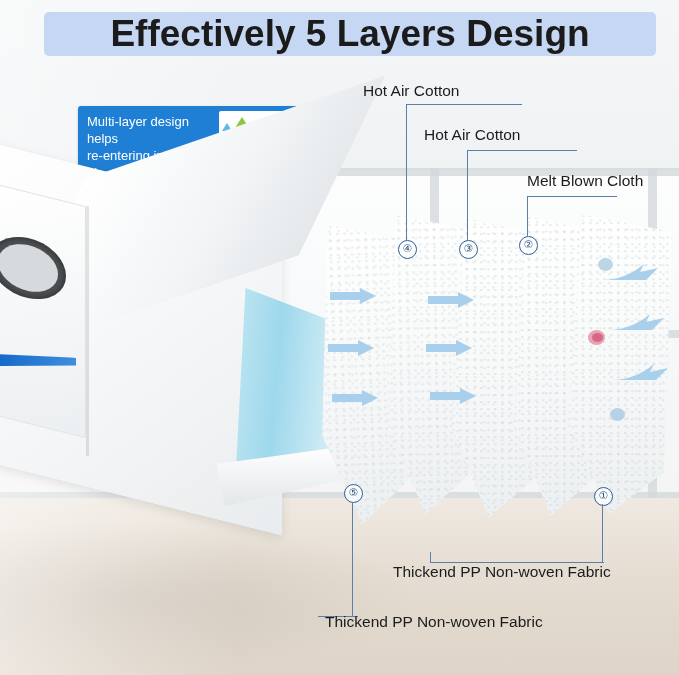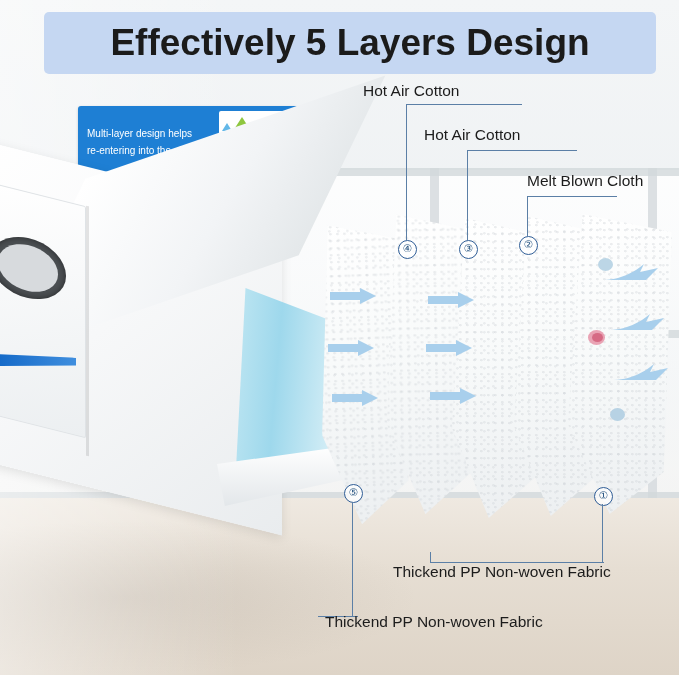--- a/index.html
+++ b/index.html
@@ -62,21 +62,21 @@
     position: absolute;
     left: 0; top: 0;
     width: 240px; height: 675px;
     background: linear-gradient(90deg, rgba(255,255,255,0.45), rgba(255,255,255,0));
   }
 
   
   .title-banner {
     position: absolute;
     left: 44px; top: 12px;
-    width: 612px; height: 62px;
+    width: 612px; height: 44px;
     background: #c5d7f2;
     border-radius: 5px;
     display: flex;
     align-items: center;
     justify-content: center;
   }
   .title-text {
     font-size: 37px;
     font-weight: bold;
     color: #1b1b1b;
@@ -93,24 +93,23 @@
     background: #1e7fd4;
     border-radius: 3px;
     display: flex;
     align-items: stretch;
     box-shadow: 0 1px 3px rgba(0,0,0,0.18);
   }
   .info-badge-text {
     flex: 1;
     padding: 7px 6px 7px 9px;
     color: #ffffff;
-    font-size: 10px;
+    font-size: 13px;
     line-height: 17px;
     font-family: "Liberation Sans", sans-serif;
-    margin-top: 12px;
   }
   .info-badge-img {
     width: 74px;
     margin: 5px 5px 5px 0;
     background: #ffffff;
     border-radius: 2px;
     position: relative;
     overflow: hidden;
   }
   .layerstack {

